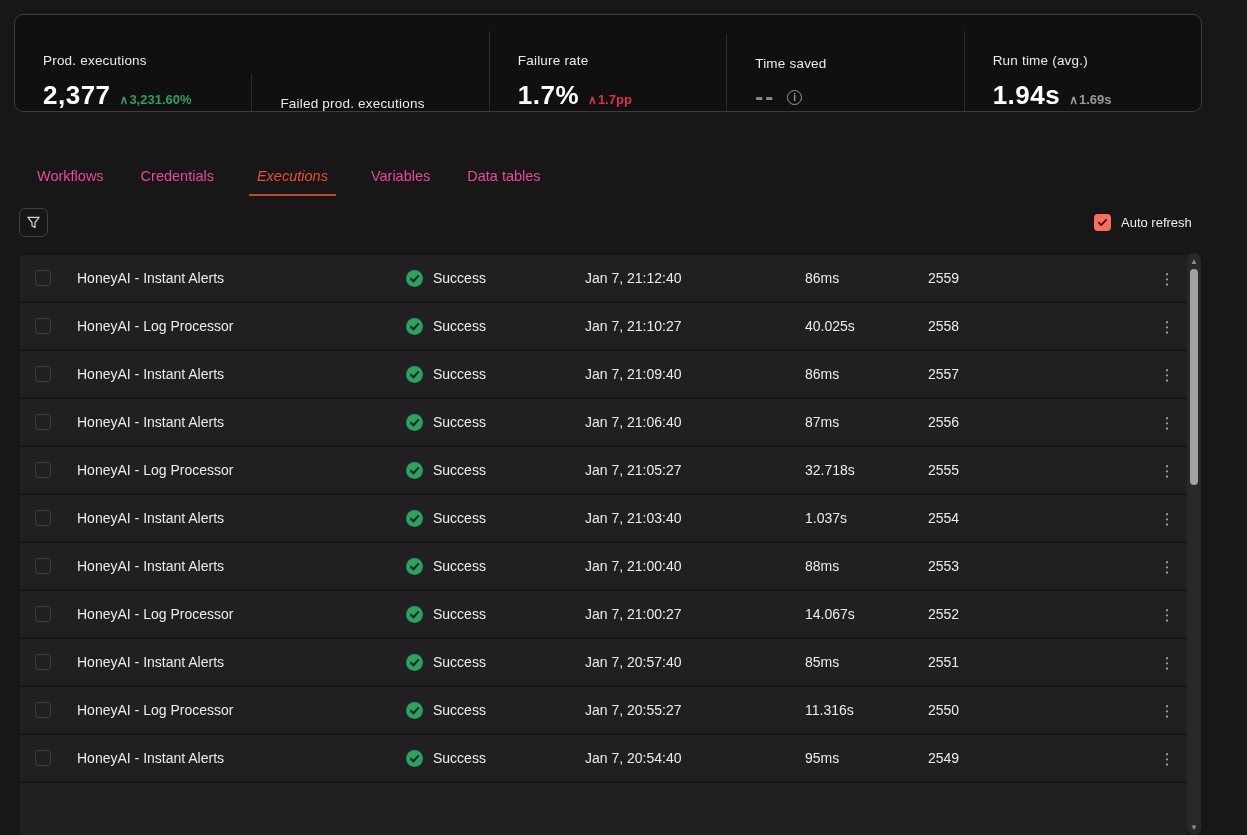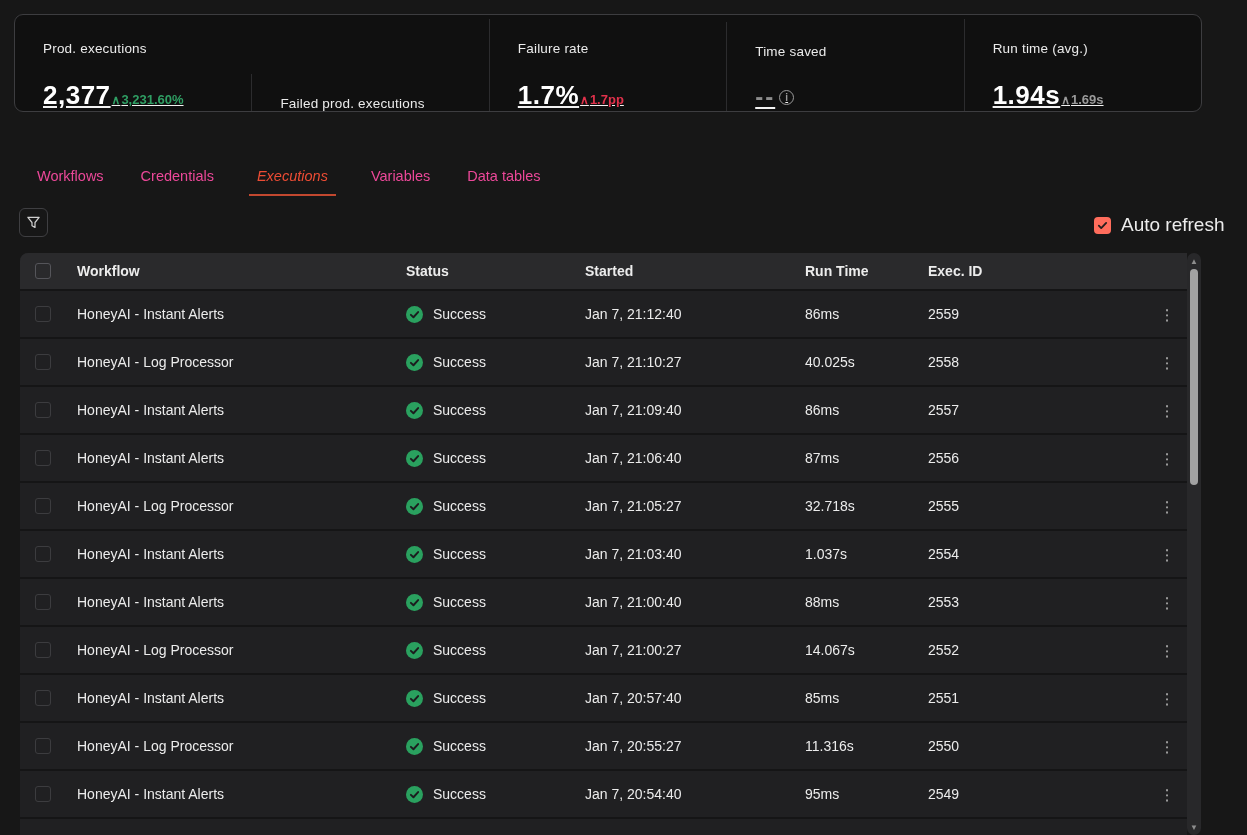--- a/index.html
+++ b/index.html
@@ -34,21 +34,21 @@
     position:absolute;left:14px;top:14px;width:1188px;height:98px;
     background:var(--card-bg);
     border:1px solid var(--card-border);
     border-radius:9px;
     display:flex;
     align-items:flex-end;
   }
   .stat-card{flex:1;padding:22px 10px 0 28px;border-left:1px solid var(--divider);}
   .stat-card:first-child{border-left:none;}
   .stat-label{font-size:13.5px;color:#ebebeb;letter-spacing:.2px;}
-  .stat-value-row{margin-top:24px;display:flex;align-items:baseline;gap:1px;text-decoration:underline;}
+  .stat-value-row{margin-top:12px;display:flex;align-items:baseline;gap:9px;}
   .stat-value{font-size:26px;font-weight:bold;color:#ffffff;letter-spacing:.5px;}
   .stat-value.muted{color:#8d8d8d;font-size:24px;letter-spacing:2px;}
   .trend{font-size:13px;font-weight:bold;display:inline-flex;align-items:baseline;gap:1px;}
   .trend.green{color:var(--trend-green);}
   .trend.red{color:var(--trend-red);}
   .trend.gray{color:var(--text-muted);}
   .trend-arrow{font-size:12px;}
   .info-icon{width:15px;height:15px;border:1.4px solid #9a9a9a;border-radius:50%;
     display:inline-flex;align-items:center;justify-content:center;
     font-size:10px;color:#9a9a9a;font-weight:bold;align-self:center;margin-left:3px;}
@@ -60,21 +60,21 @@
   .filter-btn{
     position:absolute;left:19px;top:208px;width:29px;height:29px;
     border:1px solid #3f3f42;border-radius:6px;background:transparent;
     display:flex;align-items:center;justify-content:center;cursor:pointer;
   }
   .auto-refresh{position:absolute;top:214px;left:1094px;display:flex;align-items:center;gap:10px;}
   .checkbox-checked{
     width:17px;height:17px;background:var(--checkbox-accent);border-radius:4px;
     display:inline-flex;align-items:center;justify-content:center;cursor:pointer;
   }
-  .auto-refresh-label{font-size:19px;color:#ececec;}
+  .auto-refresh-label{font-size:13px;color:#ececec;}
   
   .table-area{position:absolute;left:20px;top:253px;width:1181px;height:582px;display:flex;}
   .table{width:1167px;height:582px;border-top-left-radius:8px;overflow:hidden;background:var(--row-bg);}
   .thead{height:36px;background:var(--header-bg);display:flex;align-items:center;}
   .th{font-size:12.5px;font-weight:bold;color:#d5d5d5;}
   .row{height:48px;background:var(--row-bg);display:flex;align-items:center;border-top:2px solid var(--row-divider);}
   .row.partial{height:18px;}
   .cell{display:flex;align-items:center;font-size:14px;color:#ececec;}
   .c-check{width:57px;padding-left:15px;}
   .c-workflow{width:329px;}
@@ -162,31 +162,20 @@
   <span class="checkbox-checked">
     <svg width="11" height="11" viewBox="0 0 12 12" fill="none" stroke="#231f1e" stroke-width="2" stroke-linecap="round" stroke-linejoin="round">
       <path d="M2 6.2 L4.6 8.8 L10 3.2"></path>
     </svg>
   </span>
   <span class="auto-refresh-label">Auto refresh</span>
 </div>
 
 <div class="table-area">
   <div class="table">
-    <div class="thead">
-      <div class="cell c-check">
-          <span class="checkbox"></span>
-        </div>
-      <div class="cell c-workflow th">Workflow</div>
-      <div class="cell c-status th">Status</div>
-      <div class="cell c-started th">Started</div>
-      <div class="cell c-runtime th">Run Time</div>
-      <div class="cell c-execid th">Exec. ID</div>
-      <div class="cell c-menu"></div>
-    </div>
     <div id="tbody">
   <div class="row">
     <div class="cell c-check">
             <span class="checkbox"></span>
           </div>
     <div class="cell c-workflow">HoneyAI - Instant Alerts</div>
     <div class="cell c-status">
       <span class="status-icon">
         <svg width="17" height="17" viewBox="0 0 16 16">
           <circle cx="8" cy="8" r="8"></circle>

